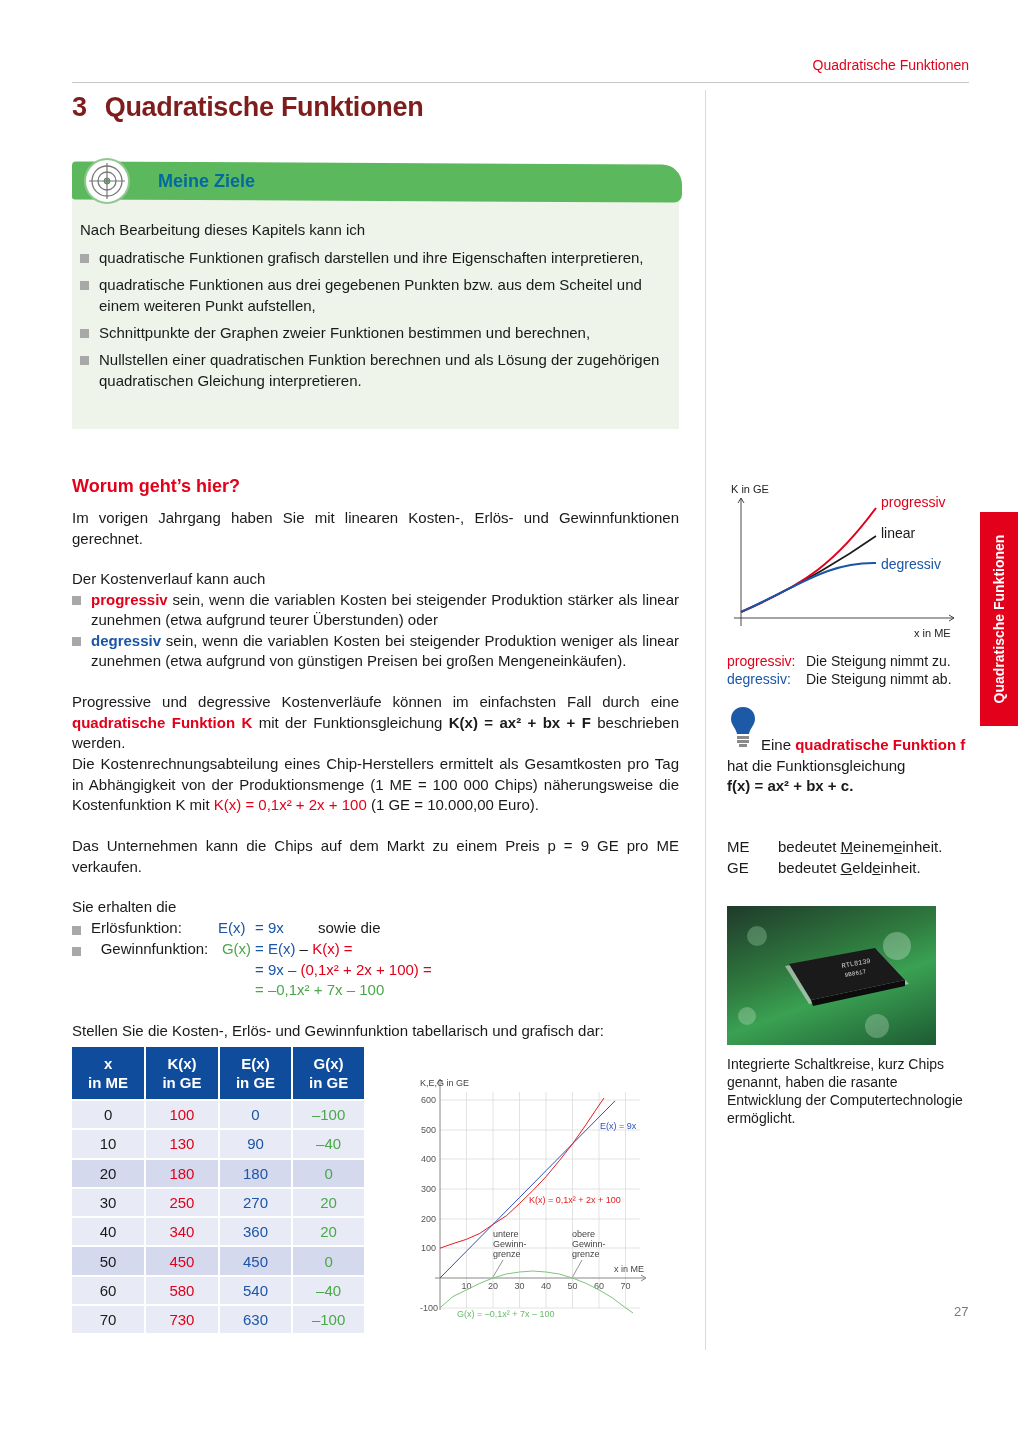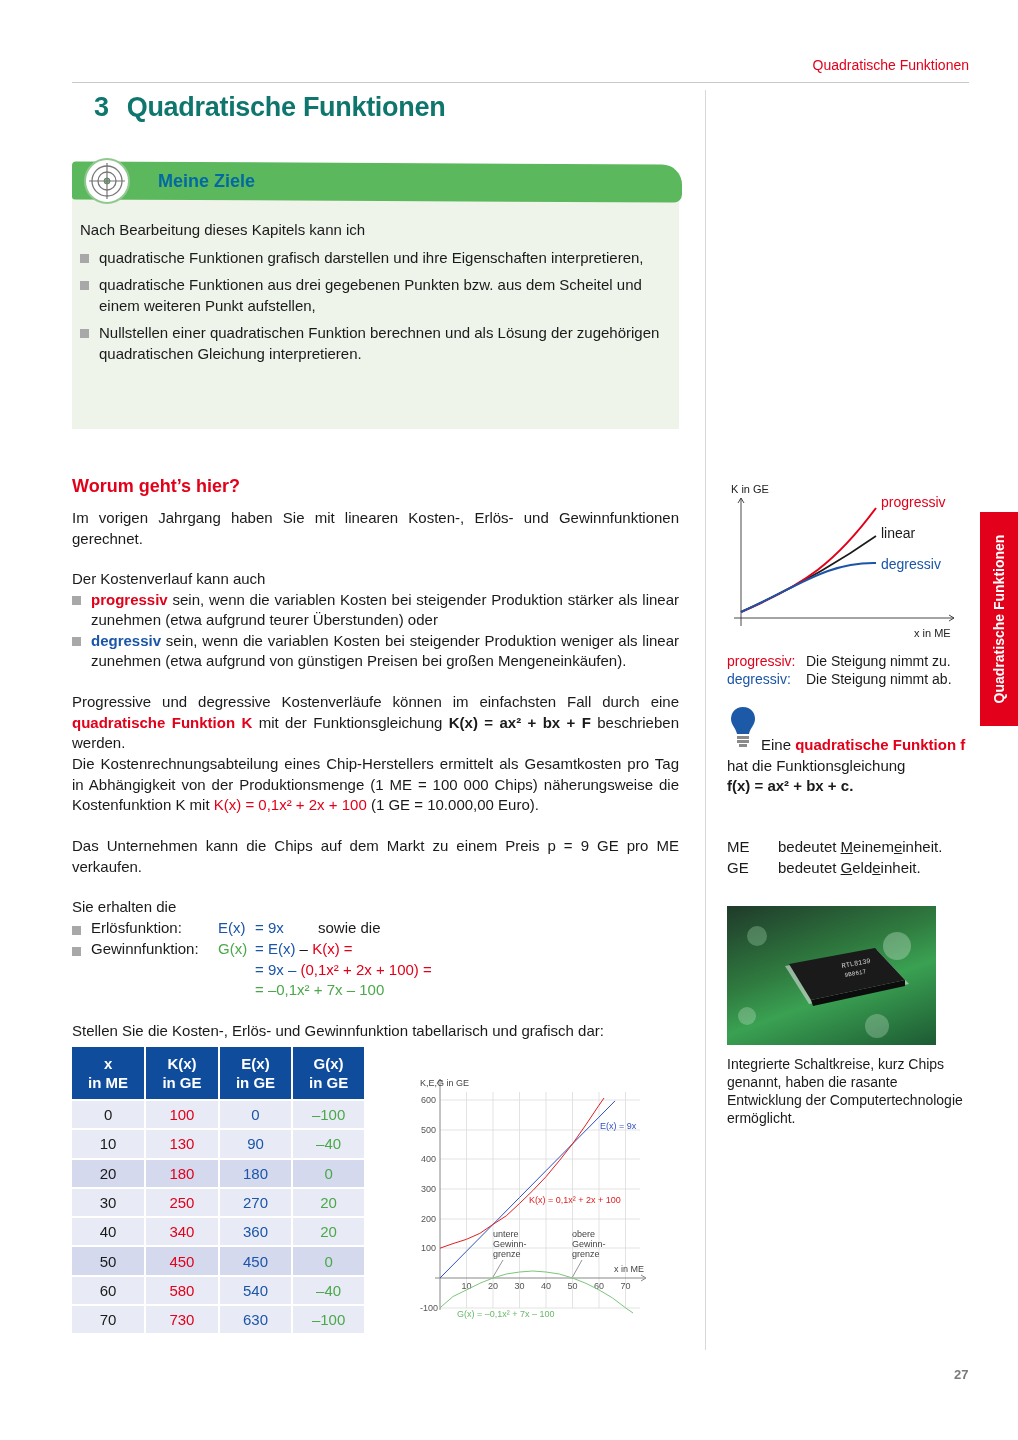--- a/index.html
+++ b/index.html
@@ -10,21 +10,21 @@
   .blue { color: #1a55a8; }
   .green { color: #4aa84a; }
   .bold { font-weight: bold; }
 
   
   #running-head { right: 49px; top: 57px; font-size: 14px; color: #e2001a; }
   #head-rule { left: 72px; top: 82px; width: 897px; height: 1px; background: #c8c8c8; }
   #col-rule { left: 705px; top: 90px; width: 1px; height: 1260px; background: #d9d9d9; }
 
   
-  #chapter-title { left: 72px; top: 92px; font-size: 27px; font-weight: bold; color: #0f766e; letter-spacing: -0.3px; margin-left: 22px; }
+  #chapter-title { left: 72px; top: 92px; font-size: 27px; font-weight: bold; color: #7f1d1d; letter-spacing: -0.3px; }
   #chapter-title .num { margin-right: 18px; }
 
   
   #goals-box { left: 72px; top: 172px; width: 607px; height: 257px; background: #eef4ea; }
   #goals-banner { left: 72px; top: 163px; width: 610px; height: 38px;
                   background: #5cb85c; border-radius: 4px 20px 8px 3px;
                   transform: skewY(0.3deg); }
   #goals-banner-title { left: 158px; top: 171px; font-size: 18px; font-weight: bold; color: #0369a1; }
   #target-icon { left: 84px; top: 158px; width: 46px; height: 46px; border-radius: 50%;
                  background: #ffffff; border: 2px solid #8fc98f; box-sizing: border-box; }
@@ -60,21 +60,21 @@
   #cost-chart { left: 726px; top: 478px; }
 
   
   .side { font-size: 14px; line-height: 18px; }
   #side-tab { left: 980px; top: 512px; width: 38px; height: 214px; background: #e2001a; }
   #side-tab-label { position: absolute; left: 50%; top: 50%; transform: translate(-50%, -50%) rotate(-90deg);
                     white-space: nowrap; color: #fff; font-weight: bold; font-size: 14px; }
   #bulb-icon { left: 730px; top: 706px; }
   #chip-image { left: 727px; top: 906px; width: 209px; height: 139px; overflow: hidden;
                 background: linear-gradient(160deg, #1f3a2a 0%, #2f7a3f 40%, #3aa152 60%, #1d5a33 100%); }
-  #page-num { left: 954px; top: 1367px; font-size: 13px; font-weight: bold; color: #7a7a7a; }
+  #page-num { left: 954px; top: 1304px; font-size: 13px; font-weight: normal; color: #7a7a7a; }
   u { text-decoration: underline; }
 </style>
 </head>
 <body>
 
 <div id="running-head" class="abs">Quadratische Funktionen</div>
 <div id="head-rule" class="abs"></div>
 <div id="col-rule" class="abs"></div>
 
 <div id="chapter-title" class="abs">
@@ -90,20 +90,21 @@
     <circle cx="21" cy="21" r="3" fill="#6cbf6c" stroke="#777" stroke-width="1"></circle>
     <line x1="21" y1="3" x2="21" y2="39" stroke="#777" stroke-width="1.2"></line>
     <line x1="3" y1="21" x2="39" y2="21" stroke="#777" stroke-width="1.2"></line>
   </svg>
 </div>
 <div id="goals-banner-title" class="abs">Meine Ziele</div>
 <div id="goals-intro" class="abs">Nach Bearbeitung dieses Kapitels kann ich</div>
 <ul id="goals-list" class="abs">
   <li class="sq">quadratische Funktionen grafisch darstellen und ihre Eigenschaften interpretieren,</li>
   <li class="sq">quadratische Funktionen aus drei gegebenen Punkten bzw. aus dem Scheitel und einem weiteren Punkt aufstellen,</li>
+  <li class="sq">Schnittpunkte der Graphen zweier Funktionen bestimmen und berechnen,</li>
   <li class="sq">Nullstellen einer quadratischen Funktion berechnen und als Lösung der zugehörigen quadratischen Gleichung interpretieren.</li>
 </ul>
 
 <div id="worum-title" class="abs">Worum geht’s hier?</div>
 
 <div class="abs para" style="left:72px; top:508px;">Im vorigen Jahrgang haben Sie mit linearen Kosten-, Erlös- und Gewinnfunktionen gerechnet.</div>
 
 <div class="abs para" style="left:72px; top:569px;">
   <div>Der Kostenverlauf kann auch</div>
   <ul class="blist">
@@ -120,21 +121,21 @@
   <span>Die Kostenrechnungsabteilung eines Chip-Herstellers ermittelt als Gesamtkosten pro Tag in Abhängigkeit von der Produktionsmenge (1 ME = 100 000 Chips) näherungsweise die Kostenfunktion K mit </span><span class="red">K(x) = 0,1x² + 2x + 100</span><span>  (1 GE = 10.000,00 Euro).</span>
 </div>
 
 <div class="abs para" style="left:72px; top:836px;">Das Unternehmen kann die Chips auf dem Markt zu einem Preis p = 9 GE pro ME verkaufen.</div>
 
 <div class="abs" style="left:72px; top:898px; font-size:15px;">Sie erhalten die</div>
 
 <div class="frow sq" style="left:72px; top:919px; padding-left:19px;">
   <span style="display:inline-block;width:127px">Erlösfunktion:</span><span class="blue" style="display:inline-block;width:37px">E(x)</span><span class="blue" style="display:inline-block;width:63px">= 9x</span><span>sowie die</span>
 </div>
-<div class="frow sq" style="left:72px; top:940px; padding-left:19px;">
+<div class="frow sq" style="left:72px; top:940px; padding-left:19px;text-align:center;">
   <span style="display:inline-block;width:127px">Gewinnfunktion:</span><span class="green" style="display:inline-block;width:37px">G(x)</span><span class="blue">= </span><span class="blue">E(x)</span><span> – </span><span class="red">K(x) =</span>
 </div>
 <div class="frow" style="left:255px; top:961px;">
   <span class="blue">= 9x – </span><span class="red">(0,1x² + 2x + 100) =</span>
 </div>
 <div class="frow green" style="left:255px; top:981px;">= –0,1x² + 7x – 100</div>
 
 <div class="abs" style="left:72px; top:1022px; font-size:15px;">Stellen Sie die Kosten-, Erlös- und Gewinnfunktion tabellarisch und grafisch dar:</div>
 
 <table id="data-table" class="abs">

